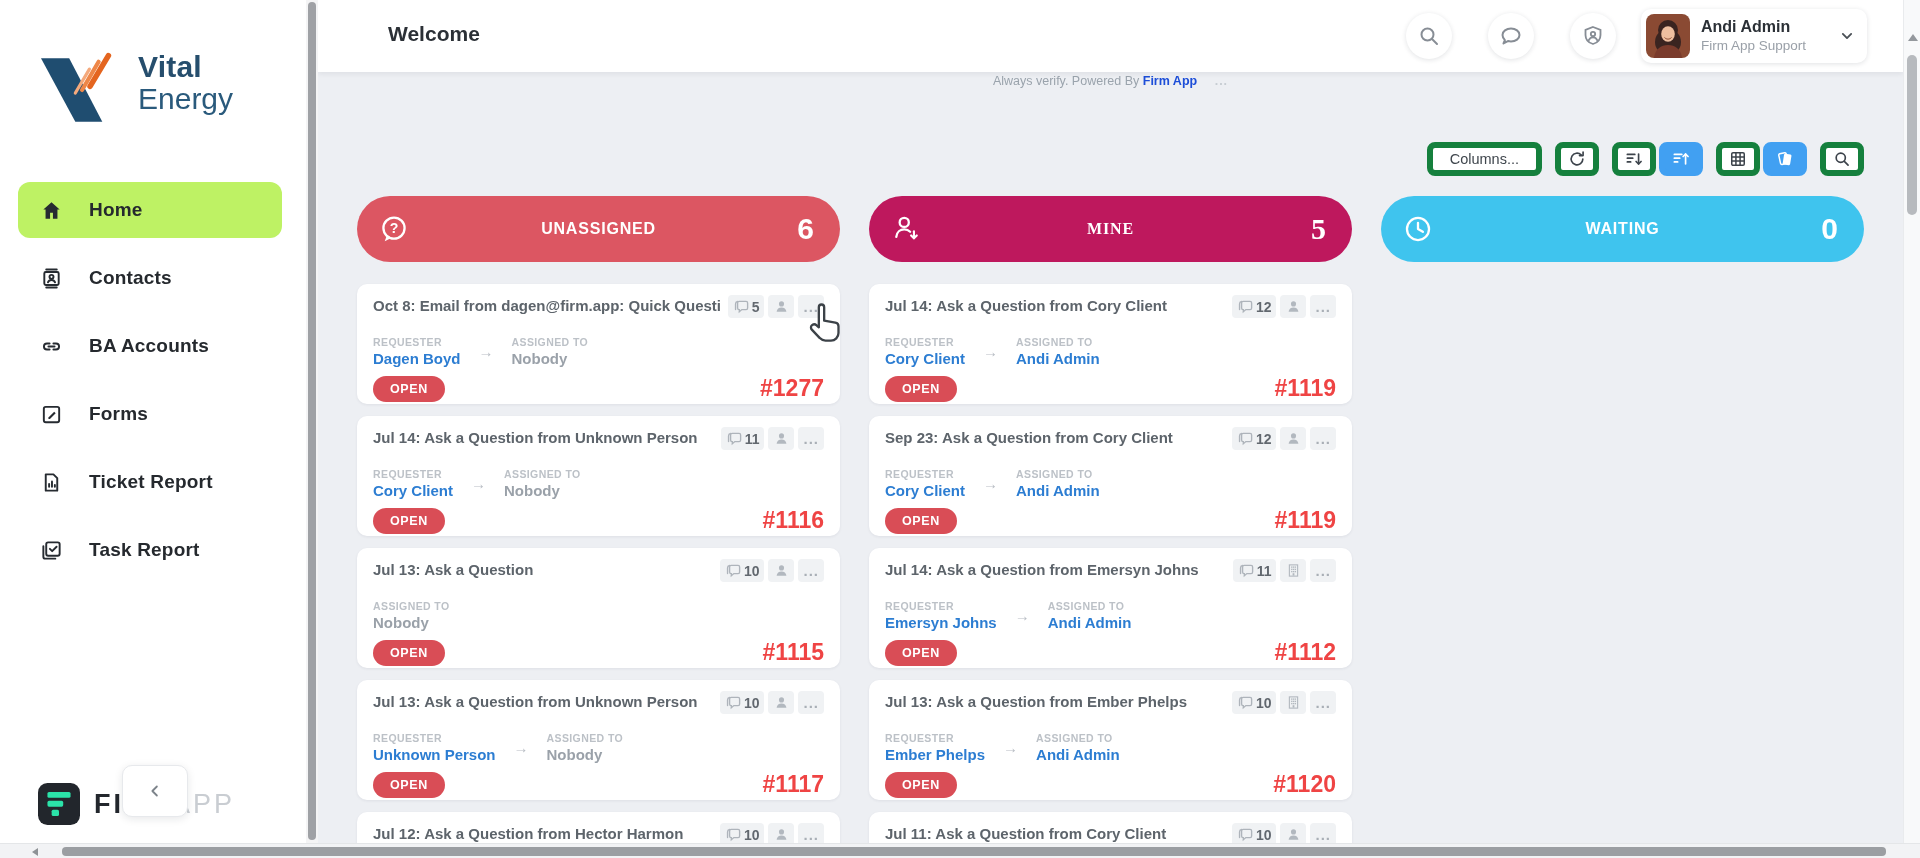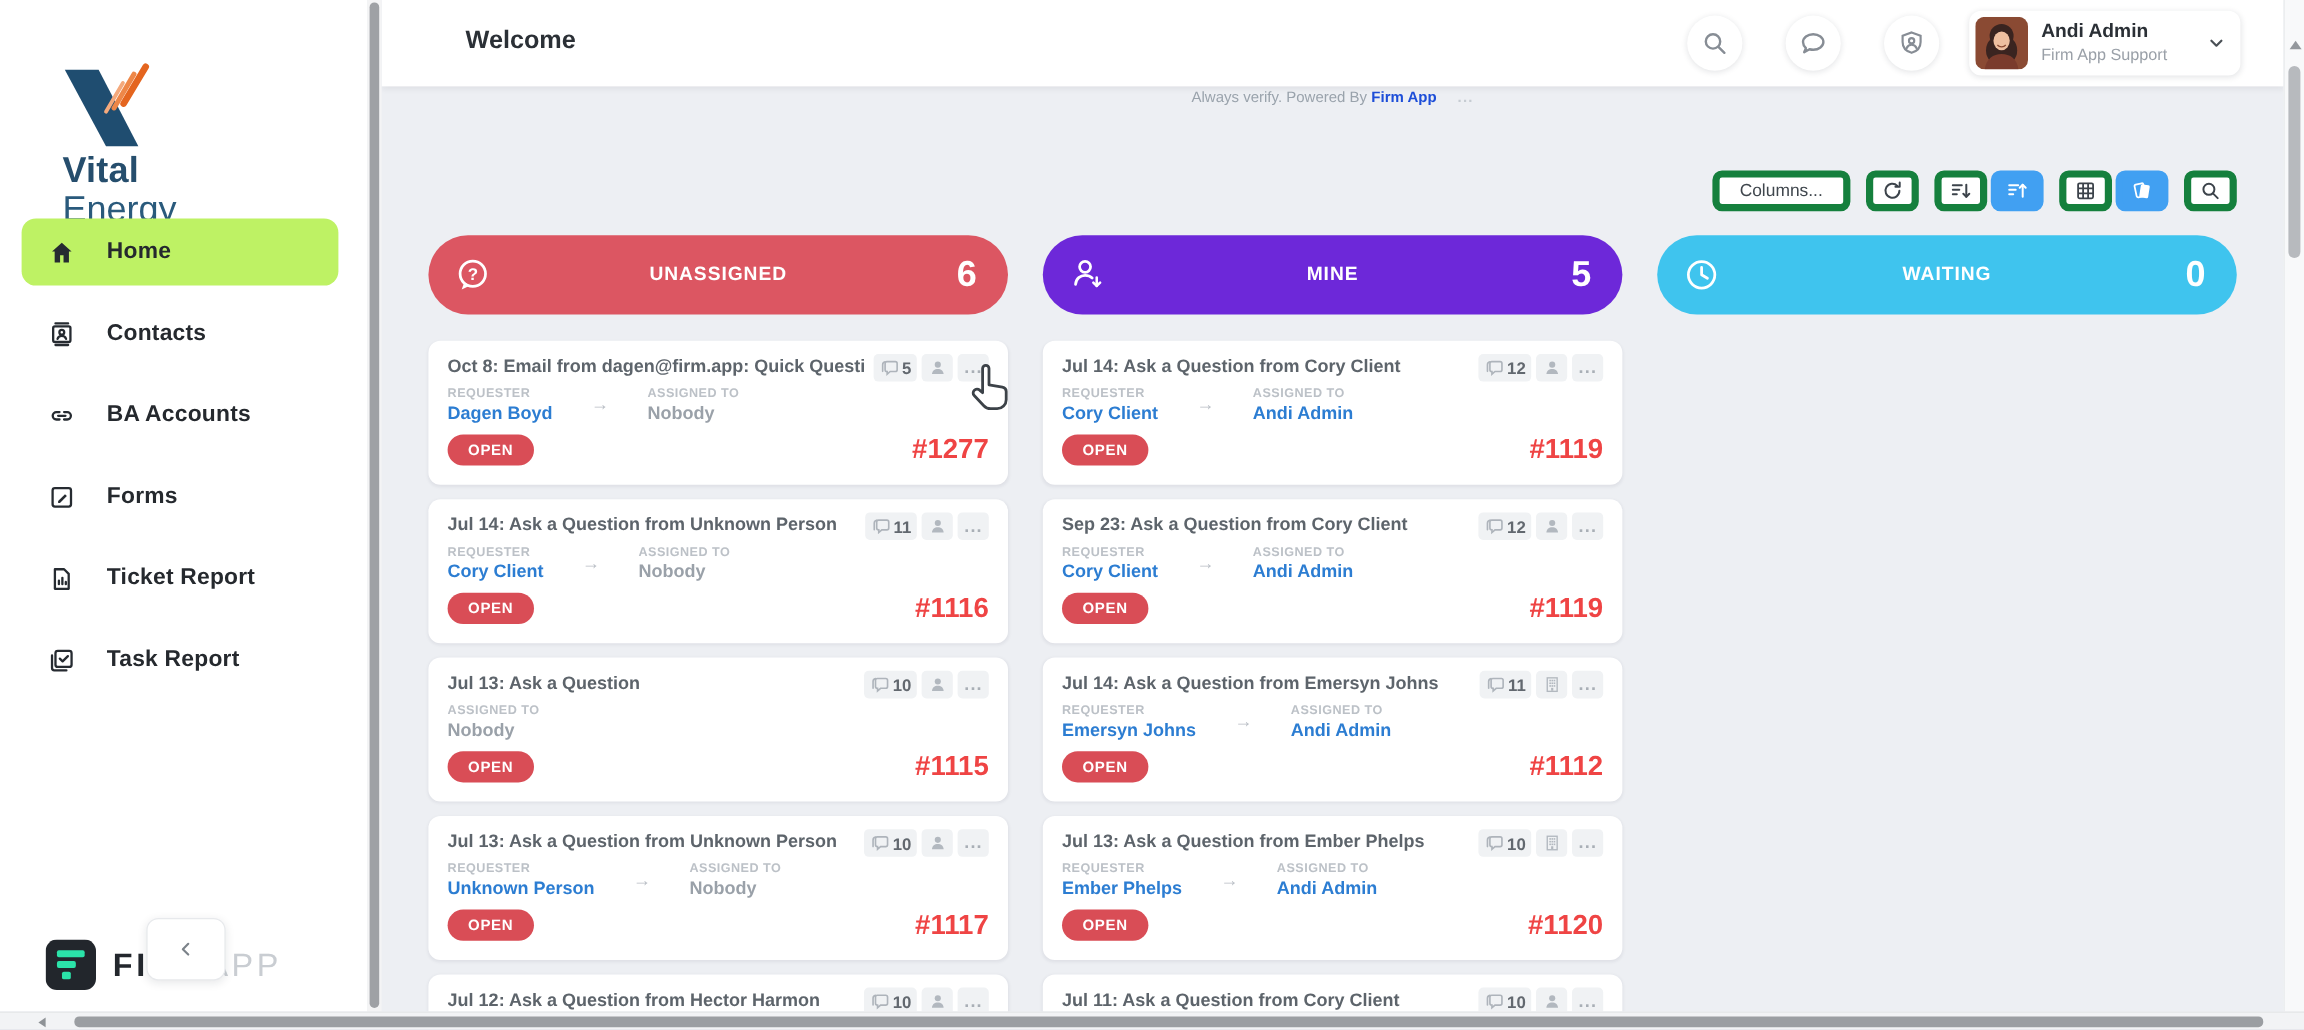--- a/index.html
+++ b/index.html
@@ -2,21 +2,21 @@
 <html><head>
 <meta charset="utf-8">
 <style>
   html,body{margin:0;padding:0;background:#dfe1e5;}
   *{box-sizing:border-box;}
   .screen{position:relative;width:1920px;height:858px;overflow:hidden;background:#edeff3;
           font-family:"Liberation Sans",sans-serif;-webkit-font-smoothing:antialiased;}
 
   
   .sidebar{position:absolute;left:0;top:0;width:306px;height:843px;background:#fff;z-index:5;}
-  .logo{position:absolute;top:52px;left:36px;display:flex;align-items:center;flex-direction:column;}
+  .logo{position:absolute;top:52px;left:36px;display:flex;align-items:flex-start;}
   .logo-mark{width:86px;height:76px;}
   .logo-text{margin-left:16px;line-height:1;}
   .logo-line1{font-size:30px;font-weight:800;color:#264e6d;letter-spacing:.2px;}
   .logo-line2{font-size:30px;font-weight:400;color:#2a5a7c;margin-top:2px;}
   .nav{position:absolute;top:182px;left:18px;right:24px;}
   .nav-item{height:56px;margin-bottom:12px;border-radius:12px;display:flex;align-items:center;
             padding-left:22px;cursor:pointer;}
   .nav-item.active{background:#bef264;}
   .nav-ico{width:23px;height:23px;flex:0 0 23px;display:flex;align-items:center;}
   .nav-ico svg{width:23px;height:23px;}
@@ -82,21 +82,21 @@
               white-space:nowrap;overflow:hidden;}
   .card-icons{display:flex;gap:4px;margin-left:8px;}
   .chip{height:23px;display:inline-flex;align-items:center;background:#f0f2f4;border-radius:4px;
         padding:0 5px;cursor:pointer;}
   .cmt-ico{width:17px;height:17px;display:flex;}
   .cmt-ico svg{width:17px;height:17px;}
   .cmt-count{font-size:14px;font-weight:700;color:#62686f;margin-left:2px;}
   .chip.entity{width:26px;justify-content:center;}
   .chip.entity svg{width:15px;height:15px;}
   .chip.more{font-size:15px;font-weight:700;color:#a9afb6;letter-spacing:1px;line-height:10px;}
-  .card-people{display:flex;gap:32px;margin-top:4px;align-items:flex-start;}
+  .card-people{display:flex;gap:18px;margin-top:18px;align-items:flex-start;}
   .plabel{font-size:10.5px;font-weight:700;color:#bcc1c7;letter-spacing:.4px;}
   .pname{font-size:15px;font-weight:700;margin-top:2px;}
   .pname.link{color:#2c7dd2;} .pname.muted{color:#9aa1a9;}
   .parrow{color:#b9bec5;font-size:15px;margin-top:7px;}
   .card-bottom{display:flex;justify-content:space-between;align-items:center;margin-top:8px;}
   .status{background:#d94d56;color:#fff;font-size:12.5px;font-weight:800;letter-spacing:.6px;
           padding:6px 17px;border-radius:15px;}
   .ticket-id{font-size:23px;font-weight:700;color:#ef4444;}
 
   
@@ -500,21 +500,21 @@
                     </span>
         <span class="chip more">...</span>
       </div>
     </div>
 
   </article>
 </div>
   </section>
 
   <section class="col">
-    <header class="col-header" style="background: #6d28d9;">
+    <header class="col-header" style="background: #be185d; font-family: Liberation Serif, serif;">
       <span class="col-icon"><svg viewBox="0 0 34 34">
                   <circle cx="15" cy="9.5" r="5.2" fill="none" stroke="#fff" stroke-width="2.6"></circle>
                   <path d="M6 26c.5-5.5 4.5-8.5 9-8.5 2.6 0 5 .9 6.7 2.6" fill="none" stroke="#fff" stroke-width="2.6" stroke-linecap="round"></path>
                   <path d="M26 19.5v8" stroke="#fff" stroke-width="2.4" stroke-linecap="round" fill="none"></path>
                   <path d="M22.8 24.3 26 27.5l3.2-3.2" stroke="#fff" stroke-width="2.4" stroke-linecap="round" stroke-linejoin="round" fill="none"></path>
                 </svg></span>
       <span class="col-title">MINE</span>
       <span class="col-count">5</span>
     </header>
     <div class="col-cards">

